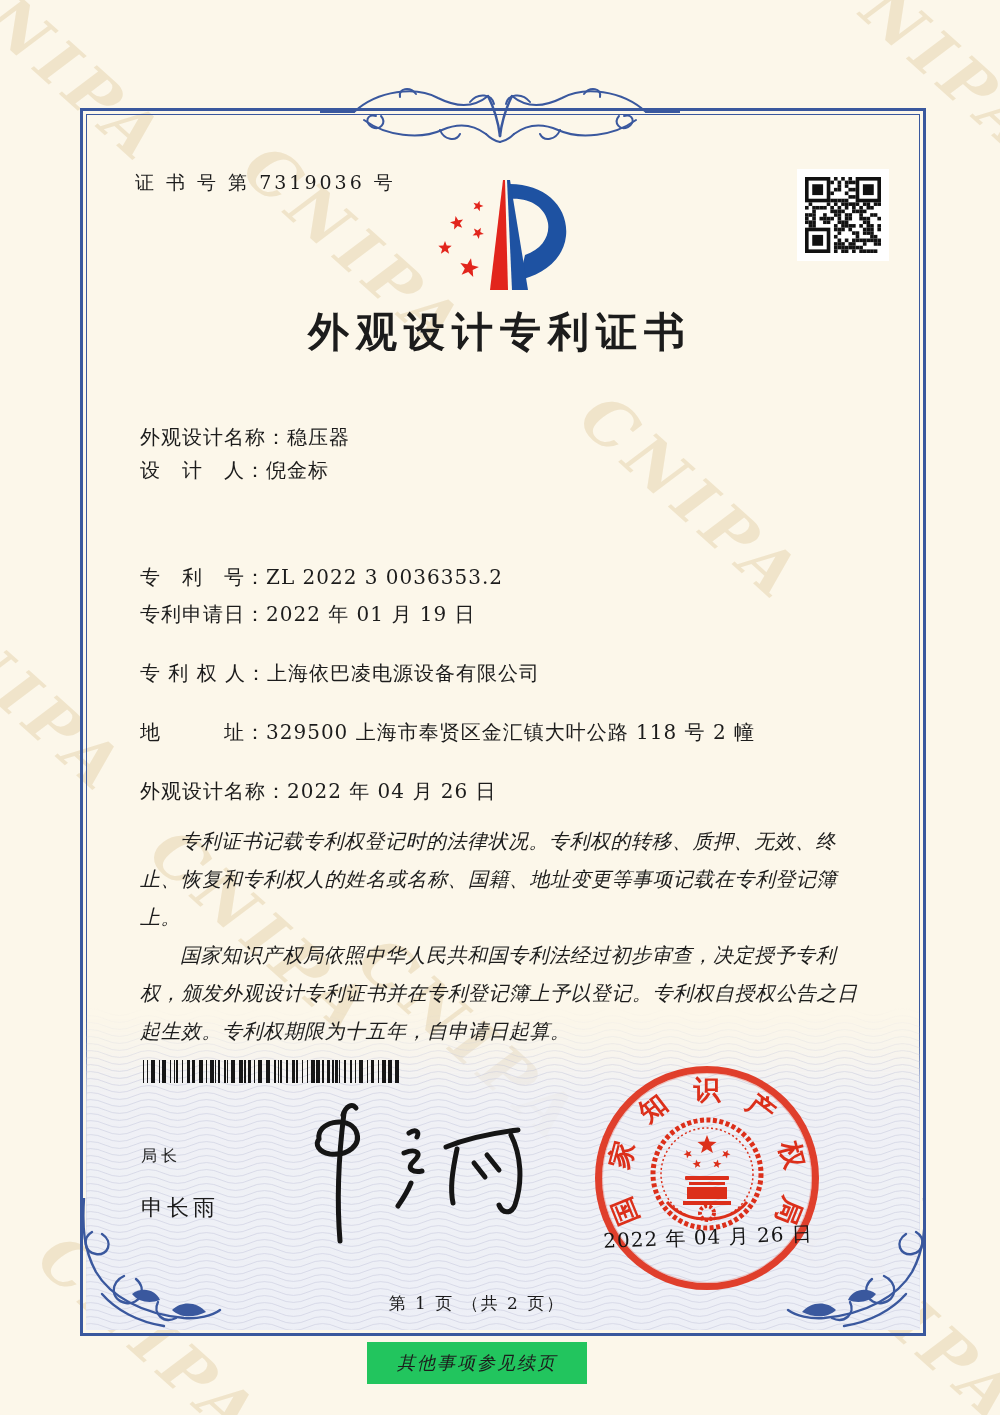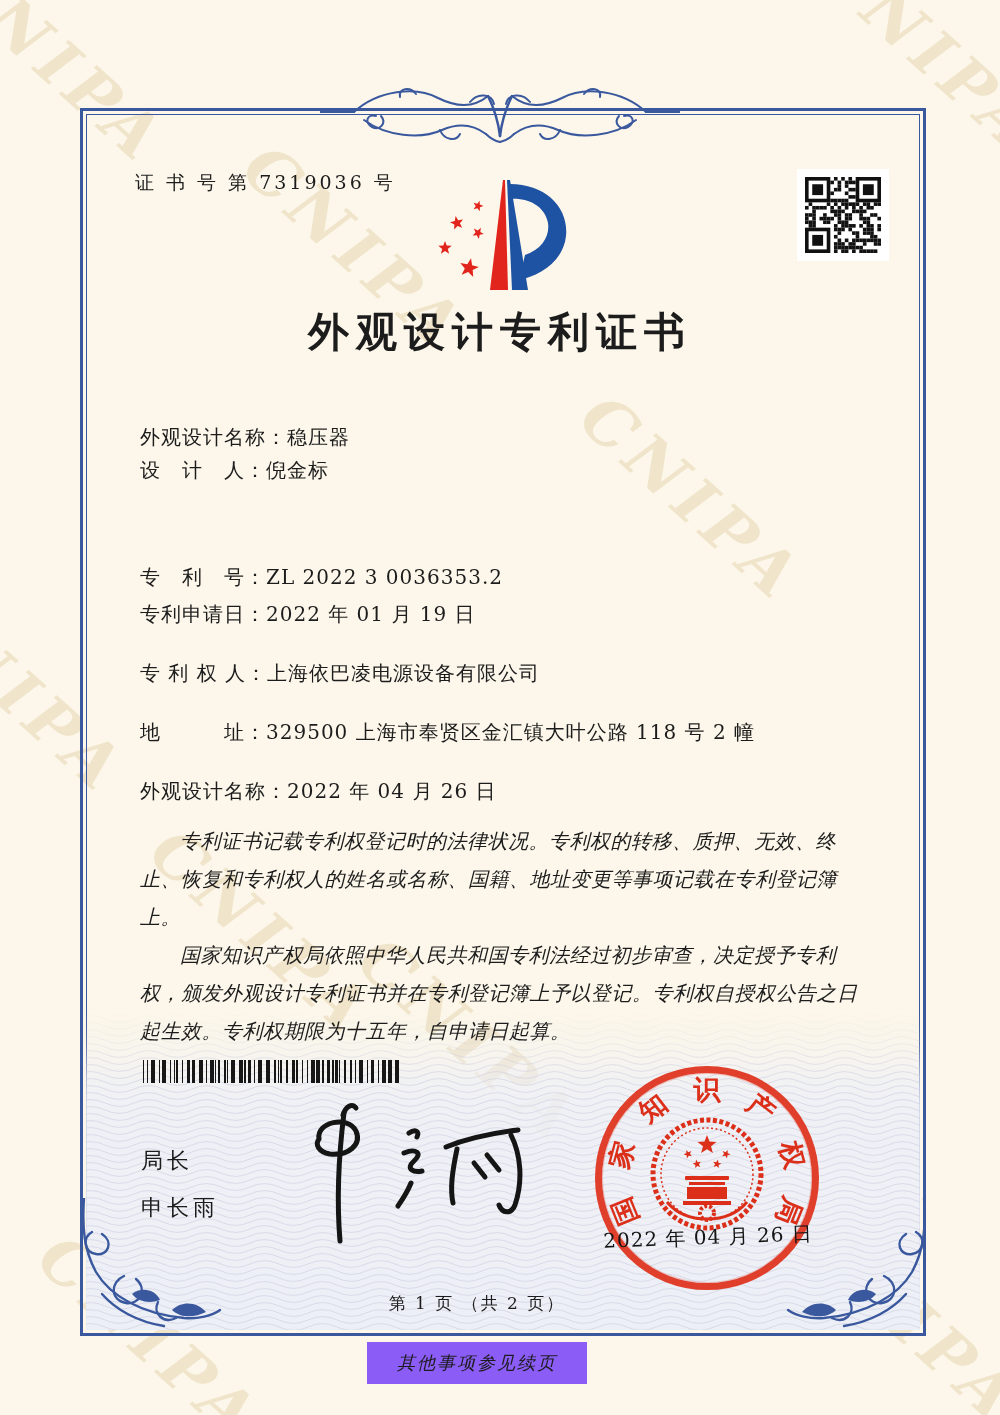--- a/index.html
+++ b/index.html
@@ -45,42 +45,42 @@
   .f-label{letter-spacing:1px;}
   .f-value{letter-spacing:1px;}
   .f-pair2{position:absolute;left:365px;top:0;}
   .paras{left:140px;top:822px;width:736px;z-index:2;}
   .paras p{
     margin:0;font-size:20px;line-height:38px;text-indent:2em;font-style:italic;
     letter-spacing:.5px;
   }
   .barcode{left:143px;top:1060px;width:256px;height:23px;z-index:2;display:flex;align-items:stretch;}
   .barcode div{height:100%;}
-  .issuer-title{left:141px;top:1146px;font-family:"Liberation Sans",sans-serif;font-size:22px;letter-spacing:4px;z-index:2;}
+  .issuer-title{left:141px;top:1146px;font-family:"Liberation Sans",sans-serif;font-size:16px;letter-spacing:4px;z-index:2;}
   .issuer-name{left:141px;top:1193px;font-family:"Liberation Sans",sans-serif;font-size:22px;letter-spacing:4px;z-index:2;}
   .signature{left:288px;top:1093px;z-index:2;}
   
   .seal{left:595px;top:1066px;width:224px;height:224px;z-index:3;}
   .seal-ring{
     position:absolute;inset:0;border-radius:50%;
     border:7px solid rgba(222,48,26,.92);
     box-shadow:inset 0 0 0 1px rgba(222,48,26,.25);
   }
   .seal-char{
     position:absolute;font-size:27px;font-weight:bold;color:var(--seal-red);
     transform-origin:center;white-space:nowrap;
   }
   .seal-emblem{position:absolute;left:52px;top:48px;}
   .seal-date{
     left:598px;top:1224px;width:220px;text-align:center;font-size:20px;color:#151515;
     letter-spacing:1px;transform:rotate(-2deg);z-index:4;white-space:nowrap;
   }
   .page-num{left:477px;top:1292px;transform:translateX(-50%);font-size:17px;letter-spacing:2px;z-index:2;white-space:nowrap;}
   .cont-box{
-    left:477px;top:1342px;transform:translateX(-50%);background:#8b5cf6;
+    left:477px;top:1342px;transform:translateX(-50%);background:#22c55e;
     padding:9px 30px;font-size:18px;font-style:italic;letter-spacing:2px;z-index:2;white-space:nowrap;
   }
   .ornament-top{left:320px;top:78px;z-index:2;}
   .flourish{z-index:2;}
   .flourish.bl{left:72px;top:1198px;}
   .flourish.br{left:786px;top:1198px;transform:scaleX(-1);}
 </style>
 </head>
 <body>
 

